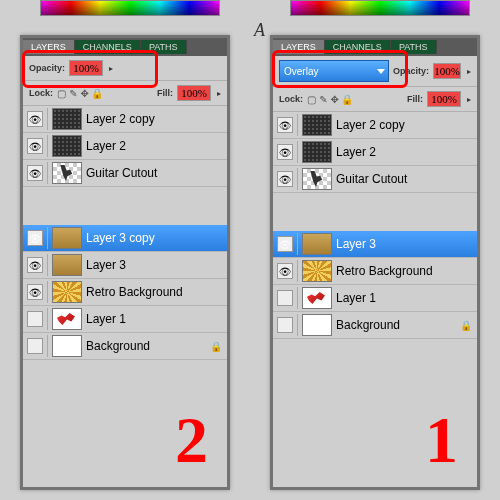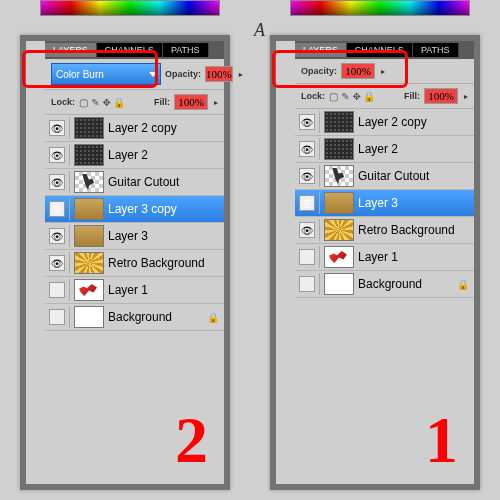--- a/index.html
+++ b/index.html
@@ -35,35 +35,34 @@
     inset:0;
     background: linear-gradient(180deg, rgba(0,0,0,0) 0%, rgba(0,0,0,0.5) 100%);
   }
   .panel {
     position: absolute;
     top: 35px;
     left: 20px;
     right: 20px;
     bottom: 10px;
     background: #cfcfcf;
-    border: 6px solid #737373;
+    border: 3px solid #737373;
     box-shadow: 0 0 4px rgba(0,0,0,0.3);
-    padding-left: 19px;
   }
   .tabs {
     display: flex;
     background: #5a5a5a;
     height: 18px;
     color: #ddd;
     font-size: 9px;
     align-items: center;
   }
   .tab {
     padding: 2px 8px;
-    background: #000000;
+    background: #14532d;
     border-right: 1px solid #444;
   }
   .tab.active { background: #7a7a7a; color: #fff; }
   .blend-row, .lock-row {
     display: flex;
     align-items: center;
     padding: 4px 6px;
     border-bottom: 1px solid #b0b0b0;
     gap: 4px;
   }
@@ -112,20 +111,21 @@
     display: flex;
     align-items: center;
     height: 26px;
     border-bottom: 1px solid #b5b5b5;
     padding: 0 4px;
     gap: 4px;
   }
   .layer-row.selected {
     background: linear-gradient(#4da3ff,#2a7fe0);
     color: #fff;
+    margin-top: 38px;
   }
   .vis {
     width: 14px; height: 14px;
     border: 1px solid #999;
     display: flex; align-items: center; justify-content: center;
     background: #eee;
     font-size: 10px;
   }
   .vis.off { color: transparent; }
   .divider {
@@ -187,24 +187,20 @@
 
 <div class="panel-wrap">
   <div class="gradient-strip"></div>
   <div class="panel">
     <div class="tabs">
       <div class="tab active">LAYERS</div>
       <div class="tab">CHANNELS</div>
       <div class="tab">PATHS</div>
     </div>
     <div class="blend-row">
-      <div class="blend-select">
-        <span>Color Burn</span>
-        <span class="arrow"></span>
-      </div>
       <span class="label-sm">Opacity:</span>
       <span class="pct-box">100%</span>
       <span class="tiny-arrow">▸</span>
     </div>
     <div class="lock-row">
       <span class="label-sm">Lock:</span>
       <span class="lock-icons">▢ ✎ ✥ 🔒</span>
       <span style="margin-left:auto" class="label-sm">Fill:</span>
       <span class="pct-box">100%</span>
       <span class="tiny-arrow">▸</span>
@@ -268,20 +264,24 @@
 <div class="panel-wrap">
   <div class="gradient-strip"></div>
   <div class="a-sym">A</div>
   <div class="panel">
     <div class="tabs">
       <div class="tab active">LAYERS</div>
       <div class="tab">CHANNELS</div>
       <div class="tab">PATHS</div>
     </div>
     <div class="blend-row">
+      <div class="blend-select">
+        <span>Overlay</span>
+        <span class="arrow"></span>
+      </div>
       <span class="label-sm">Opacity:</span>
       <span class="pct-box">100%</span>
       <span class="tiny-arrow">▸</span>
     </div>
     <div class="lock-row">
       <span class="label-sm">Lock:</span>
       <span class="lock-icons">▢ ✎ ✥ 🔒</span>
       <span style="margin-left:auto" class="label-sm">Fill:</span>
       <span class="pct-box">100%</span>
       <span class="tiny-arrow">▸</span>

